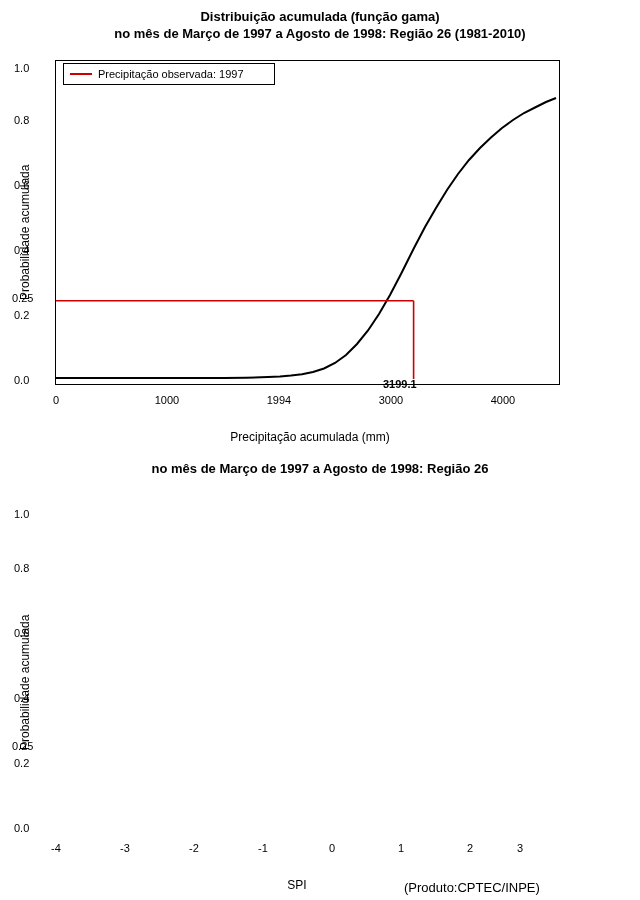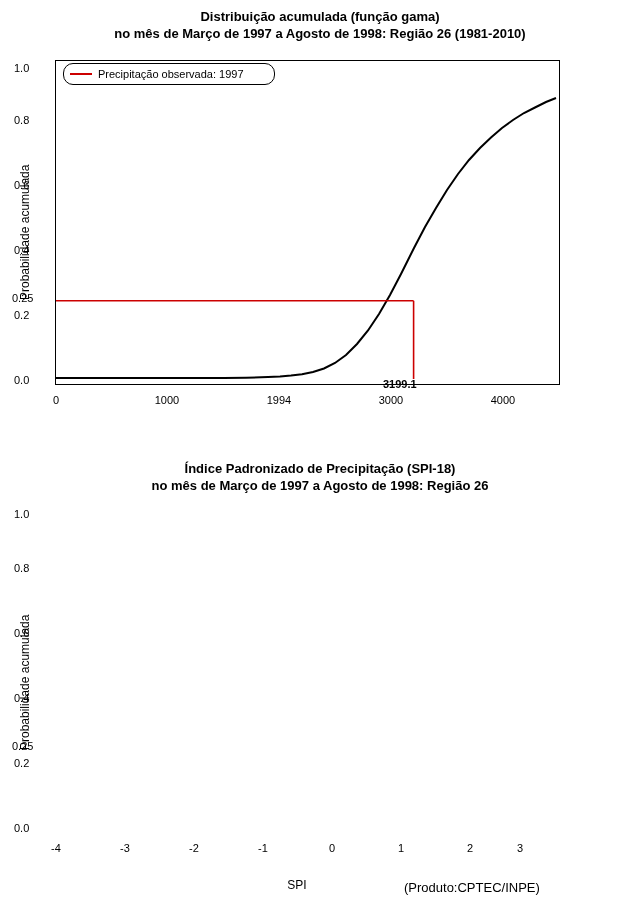--- a/index.html
+++ b/index.html
@@ -83,46 +83,46 @@
     <div class="ytick" style="left:14px;top:179px;">0.6</div>
     <div class="ytick" style="left:14px;top:114px;">0.8</div>
     <div class="ytick" style="left:14px;top:62px;">1.0</div>
 
     <div class="xtick" style="left:36px;top:394px;">0</div>
     <div class="xtick" style="left:147px;top:394px;">1000</div>
     <div class="xtick" style="left:259px;top:394px;">1994</div>
     <div class="xtick" style="left:371px;top:394px;">3000</div>
     <div class="xtick" style="left:483px;top:394px;">4000</div>
 
+    <div class="axis-label" style="left:170px;top:430px;width:280px;">Precipitação acumulada (mm)</div>
 
     <div class="plotbox" id="plot-top">
       <svg class="curve" width="503" height="323" viewBox="0 0 503 323">
 
         <polyline fill="none" stroke="#000000" stroke-width="2" points="0,317 28,317 56,317 84,317 112,317 140,317 168,317 190,316.7 212,316 224,315.4 235,314.5 246,313.2 257,311 268,307.5 279,302 290,294 301,283 312,269.5 323,253 334,234 345,213 352,199 358,187 369,166 380,147 391,129 402,113 413,99 424,87 435,76.5 446,67 457,59 468,52 479,46.5 490,41 500,37"></polyline>
 
         <line x1="0" y1="239.8" x2="357.6" y2="239.8" stroke="#cc0000" stroke-width="1.6"></line>
 
         <line x1="357.6" y1="239.8" x2="357.6" y2="318" stroke="#cc0000" stroke-width="1.6"></line>
       </svg>
     </div>
 
     <div class="marker-text" style="left:383px;top:378px;">3199.1</div>
 
-    <div class="legendbox" style="left:63px;top:63px;width:212px;height:22px;padding:3px 6px;border-radius:10px;">
+    <div class="legendbox" style="left:63px;top:63px;width:212px;height:22px;padding:3px 6px;">
       <div class="legend-row">
         <span class="legend-key"></span>
         <span class="legend-text">Precipitação observada: 1997</span>
       </div>
     </div>
   </div>
 
   <div class="panel" id="panel-bottom">
 
     <div class="title" id="title-bottom" style="top:10px;">
-      <div>Índice Padronizado de Precipitação (SPI-18)</div>
       <div>no mês de Março de 1997 a Agosto de 1998: Região 26</div>
     </div>
 
     <div class="axis-label ylab" style="left:18px;top:300px;">Probabilidade acumulada</div>
 
     <div class="ytick" style="left:14px;top:372px;">0.0</div>
     <div class="ytick" style="left:14px;top:307px;">0.2</div>
     <div class="ytick" style="left:12px;top:290px;">0.25</div>
     <div class="ytick" style="left:14px;top:242px;">0.4</div>
     <div class="ytick" style="left:14px;top:177px;">0.6</div>

